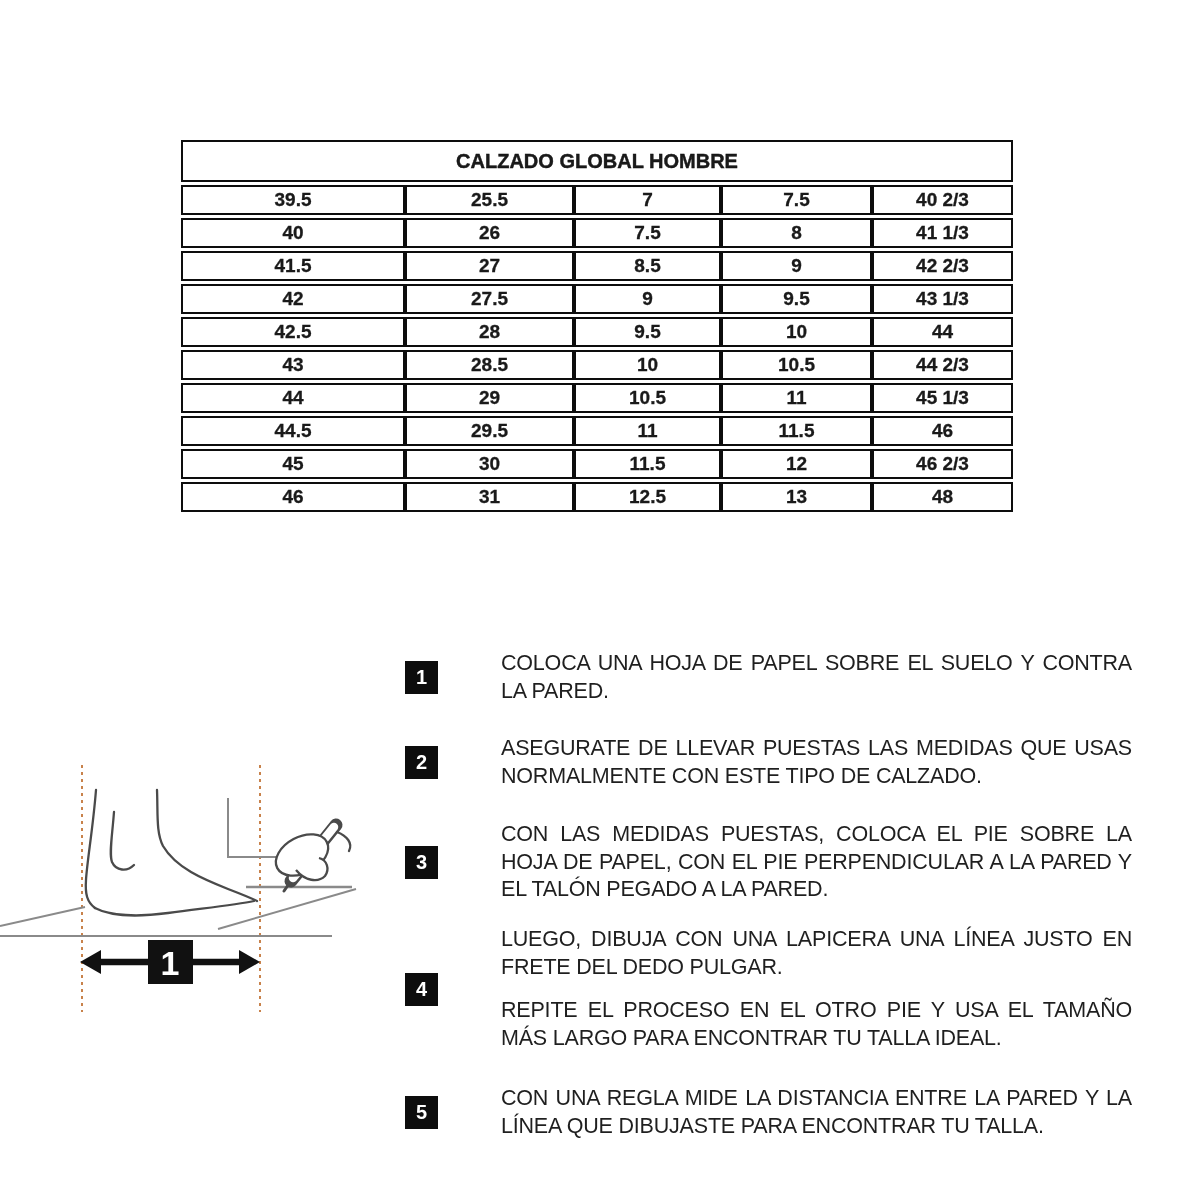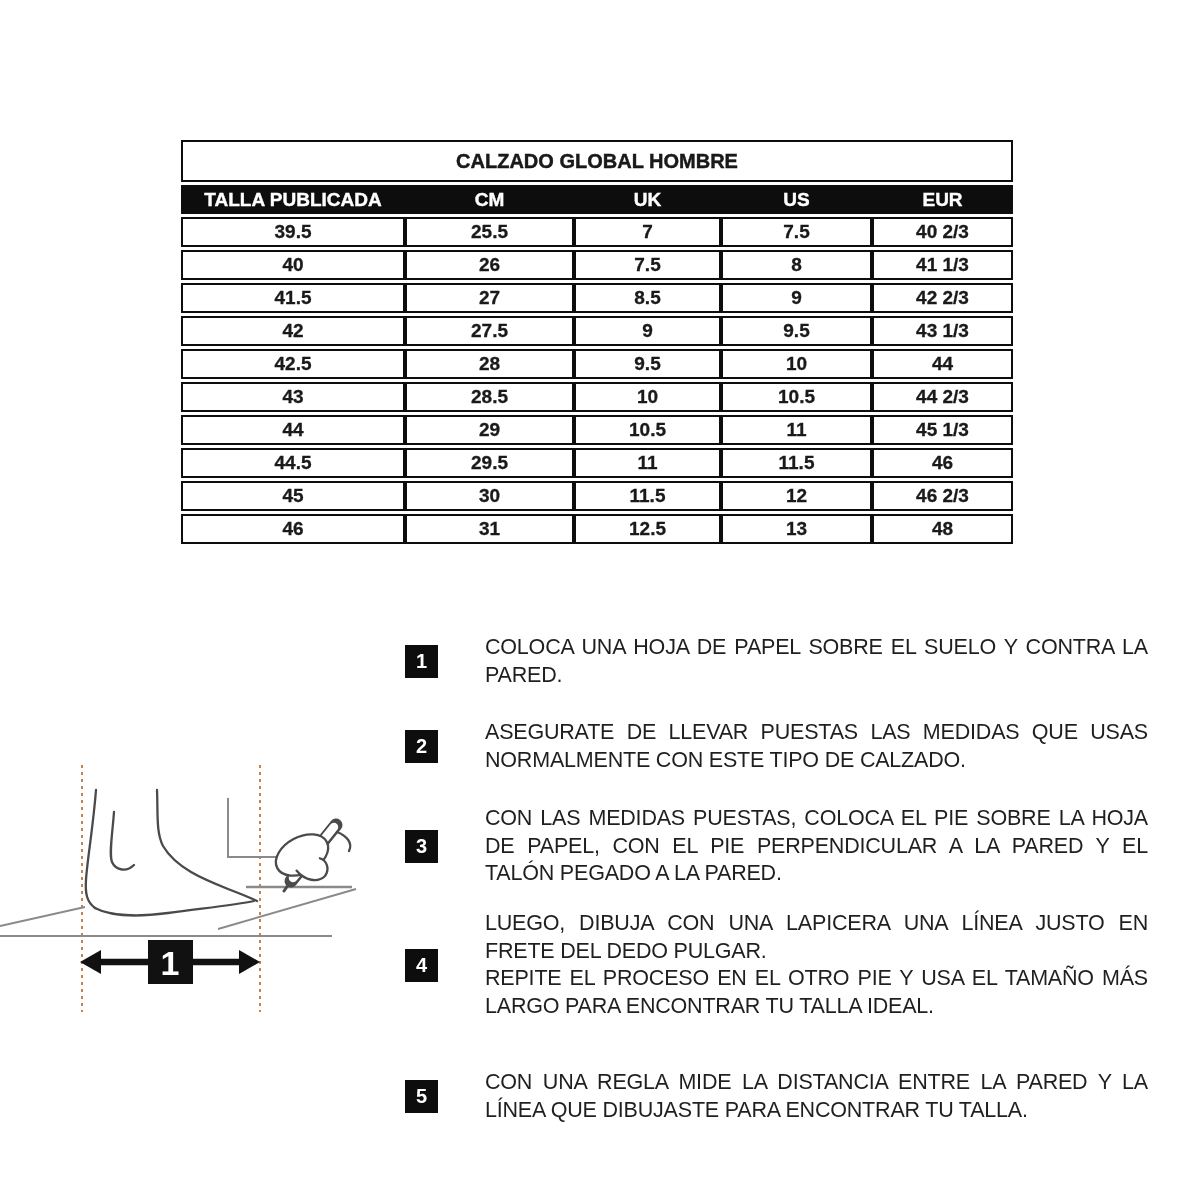--- a/index.html
+++ b/index.html
@@ -39,21 +39,21 @@
   .step:nth-of-type(5){top:1069px;}
   .step-num{
     flex:none;width:33px;height:33px;margin-right:47px;background:#0d0d0d;color:#fff;
     display:flex;align-items:center;justify-content:center;
     font-size:20px;font-weight:bold;
   }
   .step-text{
     width:663px;font-size:21.5px;line-height:27.6px;letter-spacing:-0.2px;color:#1f1f1f;
     text-align:justify;text-align-last:left;
   }
-  .step-text p{margin:0;text-align:justify;text-align-last:left;}
+  .step-text p{margin:16px;text-align:justify;text-align-last:left;}
   
   #foot-figure{position:absolute;left:0;top:750px;}
 </style>
 </head>
 <body>
 
 <div id="canvas">
 
 
   <table id="size-table">
@@ -61,27 +61,20 @@
       <col style="width:224px">
         <col style="width:169px">
         <col style="width:147px">
       <col style="width:151px">
         <col style="width:141px">
     </colgroup>
     <thead>
       <tr>
         <th class="caption-cell" colspan="5">CALZADO GLOBAL HOMBRE</th>
       </tr>
-      <tr>
-        <th class="col-head">TALLA PUBLICADA</th>
-        <th class="col-head">CM</th>
-        <th class="col-head">UK</th>
-        <th class="col-head">US</th>
-        <th class="col-head">EUR</th>
-      </tr>
     </thead>
     <tbody>
 
         <tr class="data-row">
           <td>39.5</td>
           <td>25.5</td>
           <td>7</td>
           <td>7.5</td>
           <td>40 2/3</td>
         </tr>

